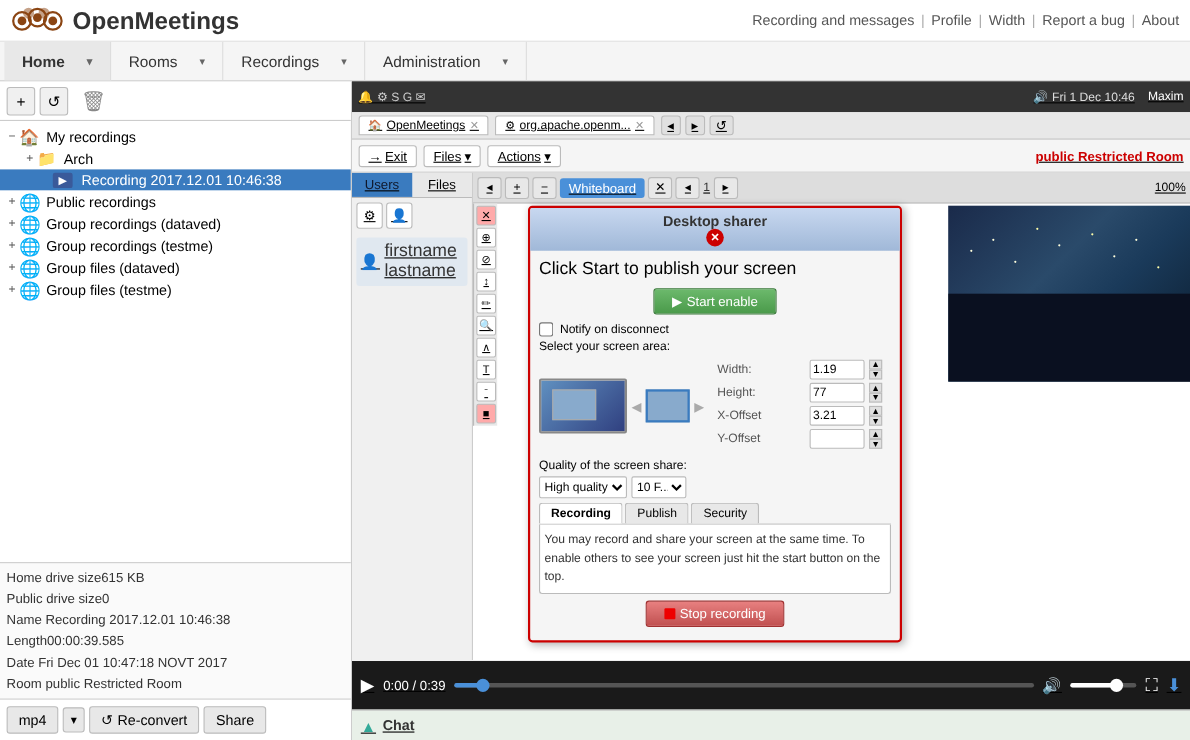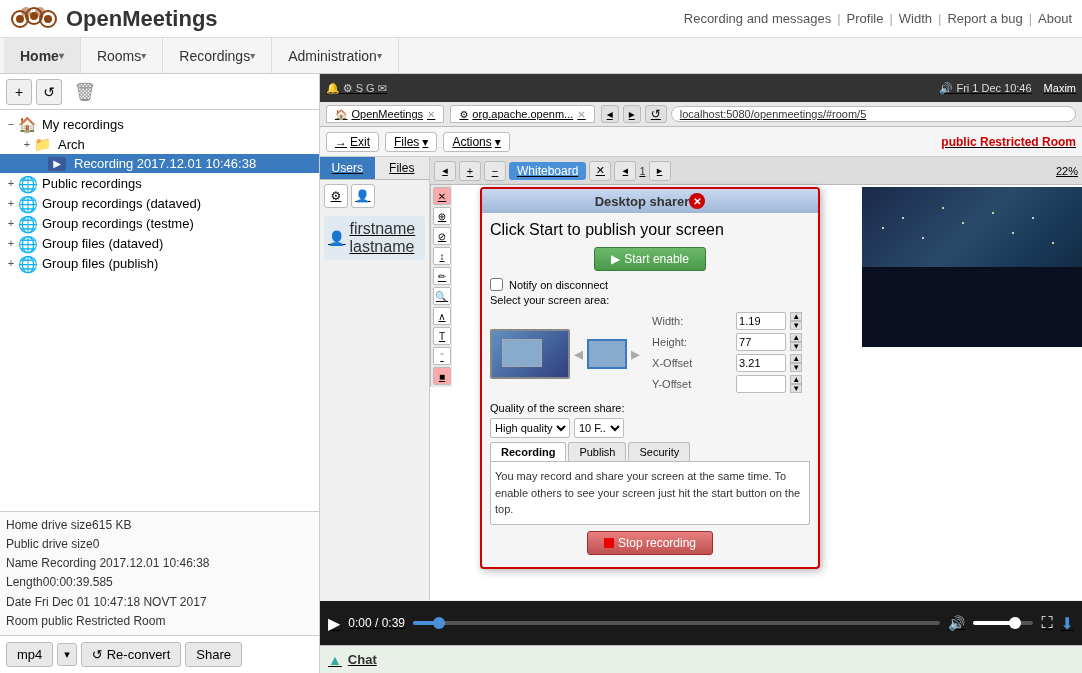--- a/index.html
+++ b/index.html
@@ -53,21 +53,21 @@
       padding: 0 4px;
     }
     .nav-item {
       padding: 8px 16px;
       cursor: pointer;
       font-size: 14px;
       color: #333;
       border-right: 1px solid #ddd;
       display: flex;
       align-items: center;
-      gap: 0;
+      gap: 20px;
       height: 100%;
     }
     .nav-item:first-child { background: #e8e8e8; font-weight: bold; }
     .nav-item .arrow { font-size: 10px; color: #666; }
 
     
     #main {
       display: flex;
       height: calc(673px - 38px - 36px);
     }
@@ -413,25 +413,26 @@
       border: 2px solid #c00;
       border-radius: 4px;
       box-shadow: 2px 2px 8px rgba(0,0,0,0.3);
       z-index: 10;
     }
     #ds-titlebar {
       background: linear-gradient(to bottom, #c8d8f0, #a0b8d8);
       padding: 4px 8px;
       display: flex;
       align-items: center;
-      justify-content: center;
+      justify-content: space-between;
       border-radius: 2px 2px 0 0;
       font-size: 13px;
       font-weight: bold;
       color: #333;
+      flex-direction: column;
     }
     #ds-close {
       width: 16px;
       height: 16px;
       background: #c00;
       border-radius: 50%;
       display: flex;
       align-items: center;
       justify-content: center;
       color: #fff;
@@ -792,21 +793,21 @@
 
       <div class="tree-item" style="padding-left:4px">
         <span class="expand">+</span>
         <span class="tree-icon globe-icon">🌐</span>
         <span class="tree-label">Group files (dataved)</span>
       </div>
 
       <div class="tree-item" style="padding-left:4px">
         <span class="expand">+</span>
         <span class="tree-icon globe-icon">🌐</span>
-        <span class="tree-label">Group files (publish)</span>
+        <span class="tree-label">Group files (testme)</span>
       </div>
     </div>
 
     <div id="sidebar-info">
       <div>
         <span>Home drive size</span><span>615 KB</span>
       </div>
       <div>
         <span>Public drive size</span><span>0</span>
       </div>
@@ -855,21 +856,20 @@
           </div>
           <div class="tab-item">
             <span style="font-size:10px">⚙</span>
             <span>org.apache.openm...</span>
             <span class="close-x">✕</span>
           </div>
           <div style="display:flex;align-items:center;gap:4px;flex:1">
             <button style="background:#e0e0e0;border:1px solid #bbb;border-radius:3px;padding:1px 5px;cursor:pointer;font-size:12px">◂</button>
             <button style="background:#e0e0e0;border:1px solid #bbb;border-radius:3px;padding:1px 5px;cursor:pointer;font-size:12px">▸</button>
             <button style="background:#e0e0e0;border:1px solid #bbb;border-radius:3px;padding:1px 5px;cursor:pointer;font-size:12px">↺</button>
-            <span class="url-bar">localhost:5080/openmeetings/#room/5</span>
           </div>
         </div>
 
         <div id="room-toolbar">
           <div class="room-btn">
             <span>→</span>
             <span>Exit</span>
           </div>
           <div class="room-btn">
             <span>Files</span>
@@ -879,21 +879,21 @@
             <span>Actions</span>
             <span>▾</span>
           </div>
           <span class="public-restricted">public Restricted Room</span>
         </div>
 
         <div id="room-content" style="height:calc(100% - 28px - 26px - 30px)">
 
           <div id="room-left-panel">
             <div style="display:flex;border-bottom:1px solid #bbb">
-              <div id="room-users-btn" style="flex:1;background:#3a7bbf;color:#ffffff;text-align:center;padding:4px;font-size:12px;cursor:pointer">Users</div>
+              <div id="room-users-btn" style="flex:1;background:#3a7bbf;color:#0f172a;text-align:center;padding:4px;font-size:12px;cursor:pointer">Users</div>
               <div id="room-files-btn" style="flex:1;text-align:center;padding:4px;font-size:12px;cursor:pointer;background:#e8e8e8">Files</div>
             </div>
             <div id="room-icons-row">
               <div class="room-icon-btn">⚙</div>
               <div class="room-icon-btn">👤</div>
             </div>
 
             <div id="user-entry">
               <span style="font-size:14px">👤</span>
               <span style="font-size:16px">firstname lastname</span>
@@ -907,21 +907,21 @@
               <div class="wb-btn">+</div>
               <div class="wb-btn">−</div>
               <div class="wb-tab">Whiteboard</div>
               <div class="wb-btn">✕</div>
               <div class="wb-btn">◂</div>
               <span class="wb-page">
                 <span>1</span>
               </span>
               <div class="wb-btn">▸</div>
               <div style="flex:1"></div>
-              <span style="font-size:11px">22%</span>
+              <span style="font-size:11px">100%</span>
             </div>
 
             <div id="desktop-sharer">
               <div id="ds-titlebar">
                 <span>Desktop sharer</span>
                 <div id="ds-close">✕</div>
               </div>
               <div id="ds-body">
                 <div style="font-size:16px;margin-bottom:4px">Click Start to publish your screen</div>
                 <div style="display:flex;justify-content:center">

